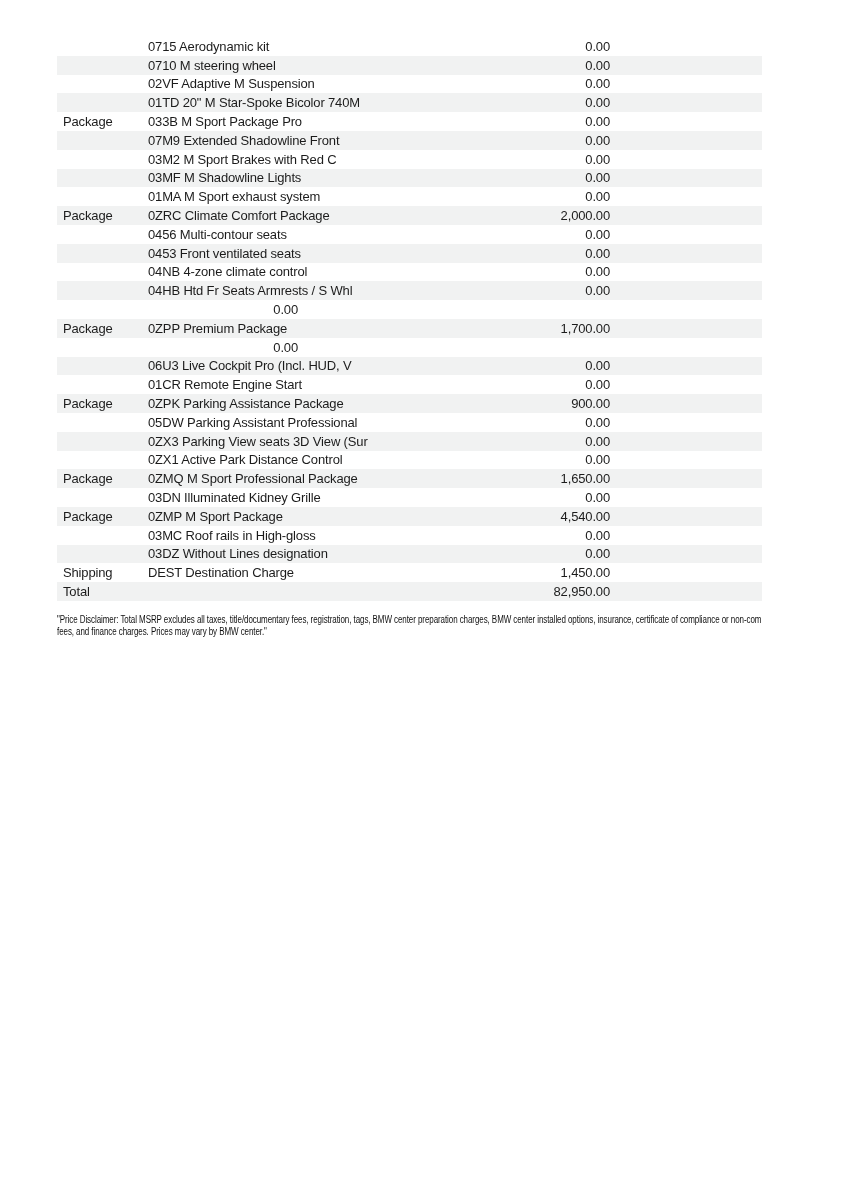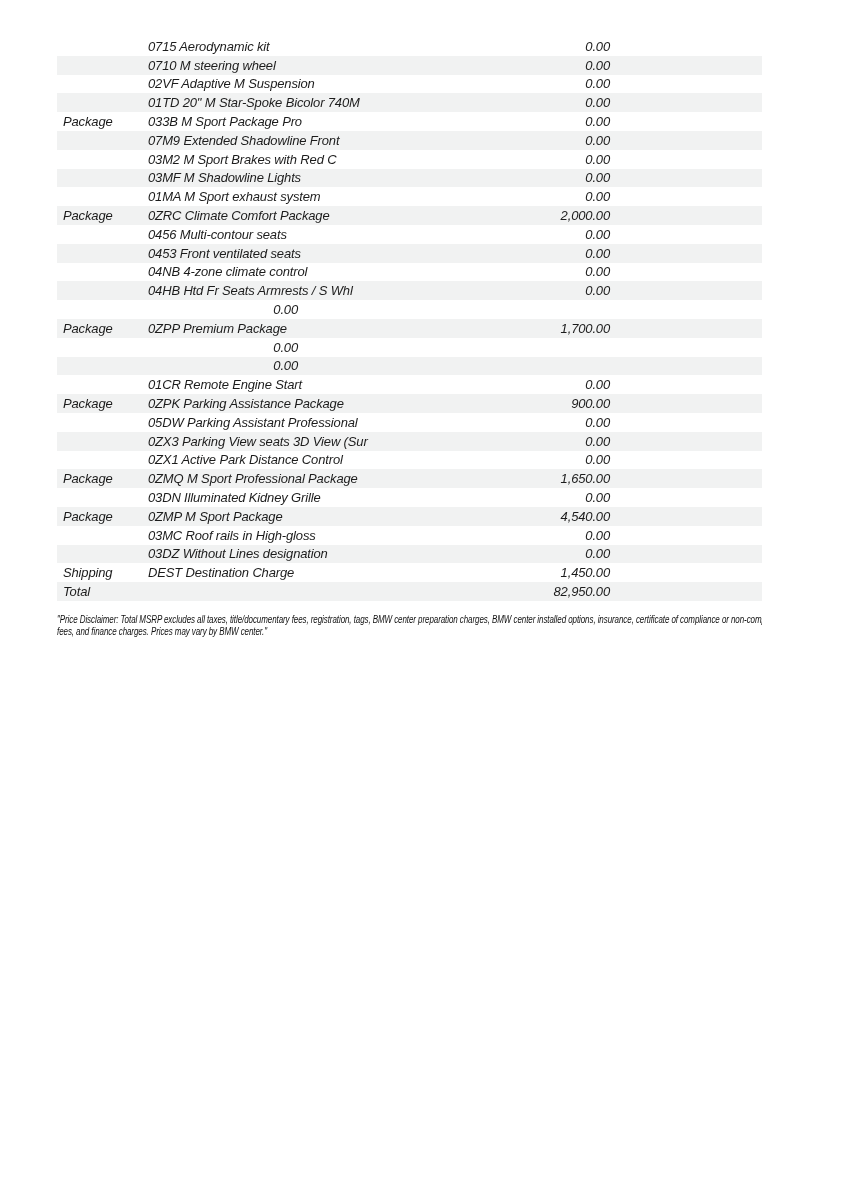--- a/index.html
+++ b/index.html
@@ -7,21 +7,20 @@
   body {
     width: 848px; height: 1200px;
     font-family: "Liberation Sans", sans-serif;
   }
   .page {
     position: relative;
     width: 762px; height: 1200px;
     background: #ffffff;
     overflow: hidden;
     color: #1c1c1c;
-    font-style: italic;
   }
   .options-table {
     position: absolute;
     left: 57px; top: 37px;
     width: 734px;
   }
   .table-row {
     display: flex;
     align-items: center;
     height: 18.8px;
@@ -159,20 +158,21 @@
       <div class="cell-price">1,700.00</div>
       <div class="row-spacer"></div>
     </div>
       <div class="table-row">
       <div class="cell-category"></div>
       <div class="cell-price">0.00</div>
       <div class="row-spacer"></div>
     </div>
       <div class="table-row">
       <div class="cell-category"></div>
+      <div class="cell-description">06U3 Live Cockpit Pro (Incl. HUD, V</div>
       <div class="cell-price">0.00</div>
       <div class="row-spacer"></div>
     </div>
       <div class="table-row">
       <div class="cell-category"></div>
       <div class="cell-description">01CR Remote Engine Start</div>
       <div class="cell-price">0.00</div>
       <div class="row-spacer"></div>
     </div>
       <div class="table-row">

